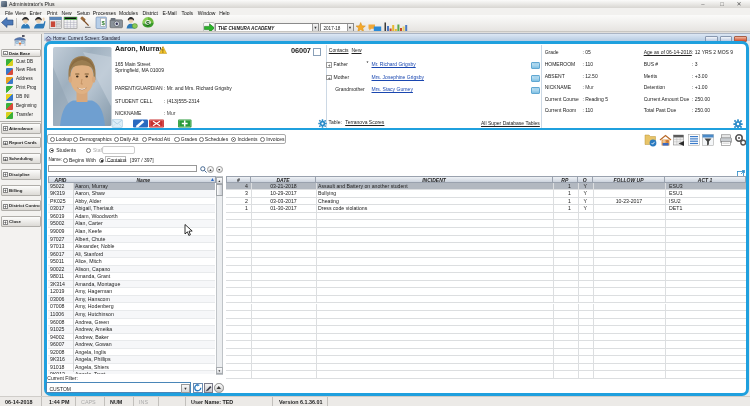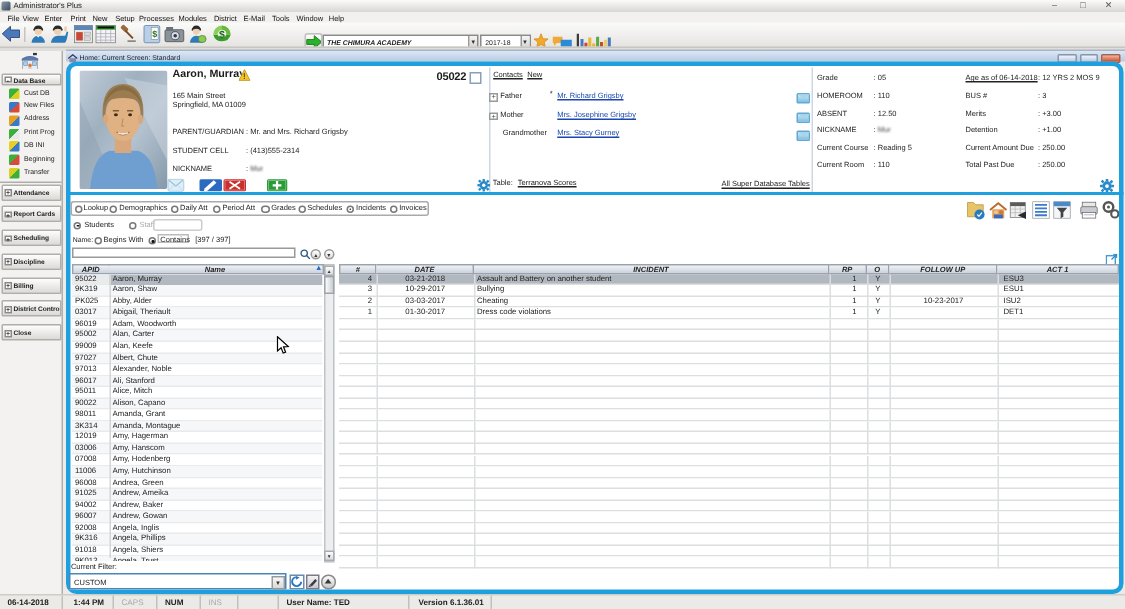--- a/index.html
+++ b/index.html
@@ -259,21 +259,21 @@
   <path d="M24,41 Q29,44.5 34,41" fill="none" stroke="#9a6a4a" stroke-width="1"></path>
   <path d="M25,41.5 Q29,43.2 33,41.5" fill="none" stroke="#fff" stroke-width="0.9"></path>
   </g>
 </svg>
 
 <div class="lab" style="left:115px;top:45px;font-size:7.15px;font-weight:bold;">Aaron, Murray</div>
 <svg class="abs" style="left:159.3px;top:45.8px;" width="8" height="8" viewBox="0 0 8 8">
     <path d="M4,0.4 L7.7,7.6 L0.3,7.6 Z" fill="#f5c428" stroke="#b8901a" stroke-width="0.5"></path>
     <text x="4" y="6.8" font-size="5.5" text-anchor="middle" fill="#5a4a10" font-weight="bold">!</text>
   </svg>
-<div class="lab" style="left:291px;top:46.4px;font-size:7.4px;font-weight:bold;letter-spacing:-0.15px;">05022</div>
+<div class="lab" style="left:291px;top:46.4px;font-size:7.4px;font-weight:bold;letter-spacing:-0.15px;">06007</div>
 <div class="abs" style="left:312.5px;top:48px;width:8.2px;height:7.7px;border:1px solid #8aa0b8;background:#fff;"></div>
 
 <div class="lab" style="left:115px;top:60.8px;">165 Main Street</div>
 <div class="lab" style="left:115px;top:67.2px;">Springfield, MA 01009</div>
 <div class="lab" style="left:115px;top:85.2px;">PARENT/GUARDIAN</div>
 <div class="lab" style="left:164px;top:85.2px;">: Mr. and Mrs. Richard Grigsby</div>
 <div class="lab" style="left:115px;top:97.5px;">STUDENT CELL</div>
 <div class="lab" style="left:164px;top:97.5px;">: (413)555-2314</div>
 <div class="lab" style="left:115px;top:109.6px;">NICKNAME</div>
 <div class="lab" style="left:164px;top:109.6px;">: <span style="filter:blur(0.7px);color:#444;">Mur</span></div>

